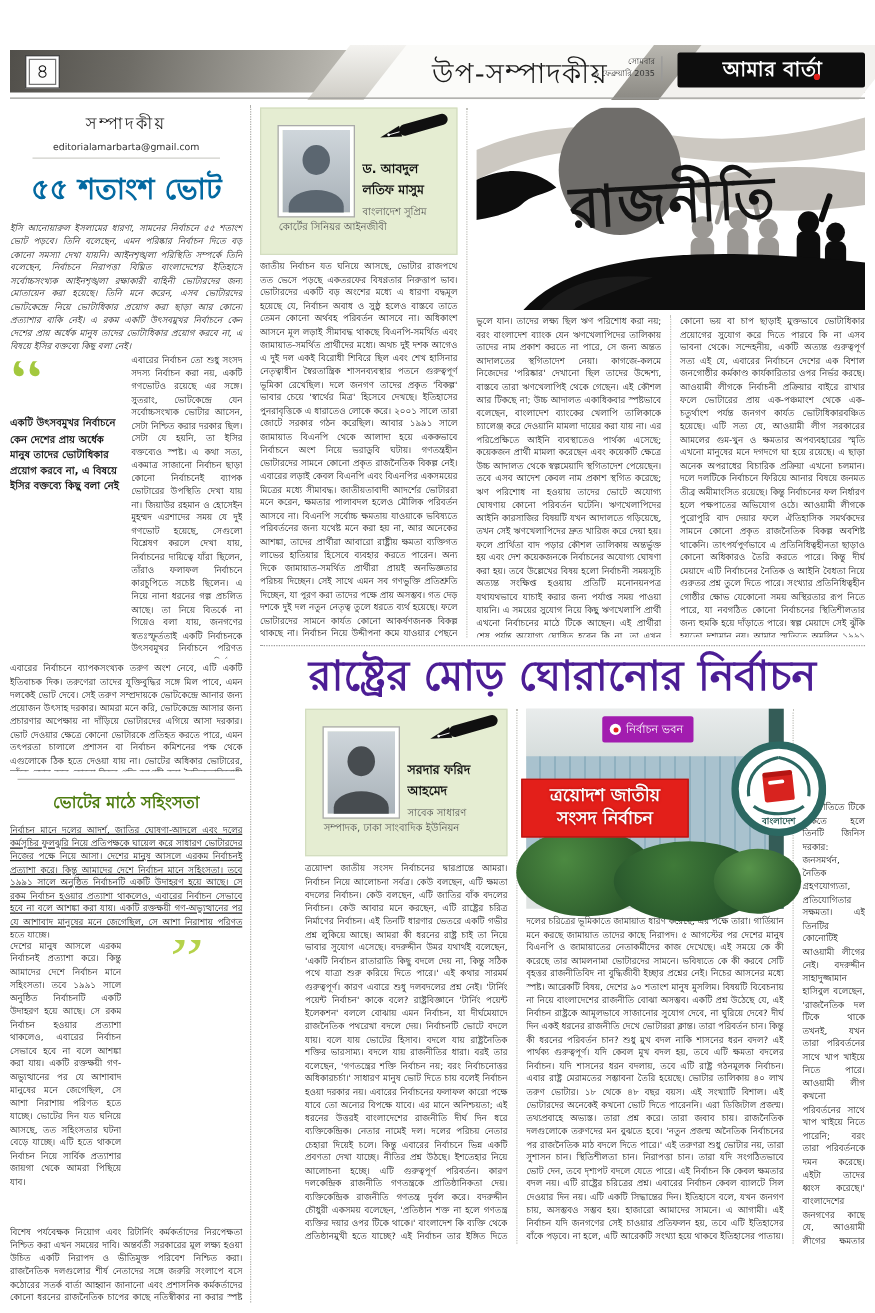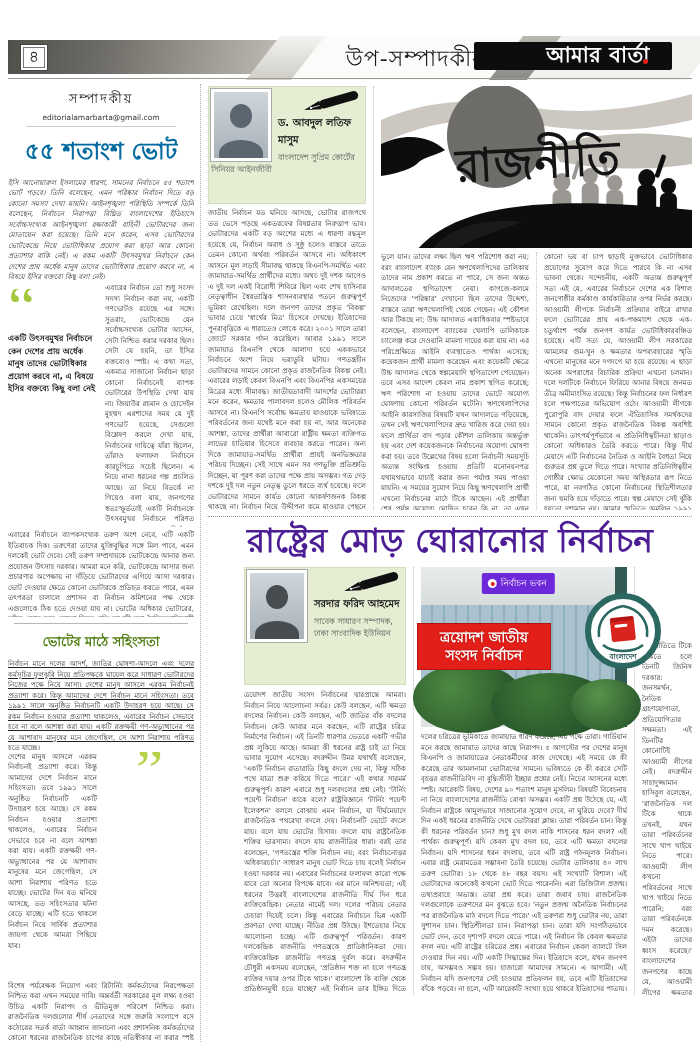--- a/index.html
+++ b/index.html
@@ -13,22 +13,22 @@
   .sw2{left:300px;width:210px;background:#fbfbf9;}
   .sw3{left:498px;width:46px;background:linear-gradient(180deg,#b9b7b0,#8b8983);}
   .sw4{left:536px;width:160px;background:#f2f1ee;}
   .pagenum{position:absolute;left:12px;top:4px;width:26px;height:25px;background:#fdfdfd;
            border:1px solid #444;box-shadow:inset 0 0 0 2px #fff,inset 0 0 0 3px #777;
            display:flex;align-items:center;justify-content:center;font-size:16px;color:#111;}
   .sectitle{position:absolute;left:318px;top:1px;width:180px;text-align:center;
             font-size:22px;color:#1b1b1b;letter-spacing:1px;}
   .dateblk{position:absolute;right:162px;top:5px;text-align:right;font-size:6.5px;line-height:1.5;color:#333;
            border-right:1px solid #999;padding-right:5px;}
-  .logo{position:absolute;right:20px;top:2px;width:150px;height:28px;background:#0d0d0d;border-radius:2px;
-        display:flex;align-items:center;justify-content:center;color:#fff;font-weight:bold;font-size:21px;letter-spacing:.5px;padding-left:48px;}
+  .logo{position:absolute;right:0;top:2px;width:150px;height:28px;background:#0d0d0d;border-radius:2px;
+        display:flex;align-items:center;justify-content:center;color:#fff;font-weight:bold;font-size:16px;letter-spacing:.5px;}
   .logo .dot{width:5px;height:5px;background:#e31f1a;border-radius:50%;margin:10px 0 0 -7px;}
   .hdr-rule{position:absolute;top:78px;left:8px;right:8px;height:1px;background:#9a9a96;}
   
   .content{position:absolute;top:84px;left:8px;right:8px;bottom:8px;display:flex;}
   .leftcol{width:186px;padding-right:6px;border-right:1px dotted #b0b0ac;display:flex;flex-direction:column;}
   .maincol{flex:1;padding-left:7px;display:flex;flex-direction:column;}
   
   .ed-label{text-align:center;font-size:13px;letter-spacing:2px;color:#222;margin-top:5px;}
   .ed-mail{text-align:center;font-size:7.5px;color:#333;margin:3px 0 4px;}
   .ed-rule{height:1px;background:#cfcfca;margin:0 18px 4px;}
@@ -44,21 +44,21 @@
   .pullq{font-size:8px;font-weight:bold;line-height:1.55;color:#111;text-align:left;margin:4px 0;}
   .ed-bot{height:88px;margin-top:3px;}
   .ed-div{height:1px;background:#b8b8b2;margin:6px 6px 2px;}
   .ed2-top{height:92px;text-decoration:underline;}
   .mini2b{columns:2;column-gap:8px;height:230px;overflow:hidden;margin-top:2px;}
   .ed2-bot{height:62px;margin-top:3px;}
   
   .headline1{text-align:center;font-weight:bold;font-size:36px;color:#0b0b0b;margin:2px 0 6px;line-height:1.1;}
   .headline2{text-align:center;font-weight:bold;font-size:33px;color:#4c1d95;margin:4px 0 6px;line-height:1.1;}
   .dotrule{border-top:1px dotted #999;margin:6px 0 2px;}
-  .authbox{background:#e5edd2;border:1px solid #d3ddc0;position:relative;padding:2px;height:118px;box-sizing:border-box;}
+  .authbox{background:#e5edd2;border:1px solid #d3ddc0;position:relative;padding:14px;height:118px;box-sizing:border-box;}
   .authbox .photo{width:54px;height:66px;float:left;margin-right:7px;border:3px solid #fff;outline:1px solid #aaa;
                   background:linear-gradient(#cfd6db,#a8b1b8);position:relative;overflow:hidden;}
   .photo .head{position:absolute;left:50%;top:12px;width:22px;height:24px;margin-left:-11px;border-radius:50%;background:#5b6670;}
   .photo .body{position:absolute;left:50%;bottom:-8px;width:44px;height:26px;margin-left:-22px;border-radius:50% 50% 0 0;background:#5b6670;}
   .photo2{background:linear-gradient(#d9d9d4,#b9bab4);}
   .photo2 .head,.photo2 .body{background:#474c50;}
   .pen{position:absolute;right:4px;top:3px;width:62px;height:24px;}
   .auth-name{font-weight:bold;font-size:10px;color:#111;margin:26px 0 3px;}
   .auth-title{font-size:8px;line-height:1.5;color:#555;}
   .a1-row{display:flex;margin-top:2px;height:424px;}
@@ -79,21 +79,21 @@
   .ephoto{position:relative;height:160px;background:#dfe3e2;overflow:visible;}
   .ephoto .sky{position:absolute;inset:0 0 auto 0;height:40px;background:linear-gradient(#e9ecec,#d5dcdb);}
   .ephoto .bldg{position:absolute;left:0;right:12px;top:38px;height:82px;
      background:repeating-linear-gradient(90deg,#a9c2ce 0 10px,#8fb0bf 10px 12px),
                 repeating-linear-gradient(0deg,rgba(255,255,255,.35) 0 1px,transparent 1px 11px);}
   .ephoto .band{position:absolute;right:0;top:0;bottom:0;width:12px;background:#345c57;}
   .tree{position:absolute;border-radius:50%;}
   .t1{left:-8px;bottom:-6px;width:110px;height:70px;background:radial-gradient(circle at 35% 35%,#4c8a41,#2c5a2c 70%);}
   .t2{left:70px;bottom:-10px;width:120px;height:64px;background:radial-gradient(circle at 40% 30%,#3f7a38,#24502a 75%);}
   .t3{left:150px;bottom:-4px;width:70px;height:52px;background:radial-gradient(circle at 40% 30%,#57944a,#2e5d2f 75%);}
-  .sign{position:absolute;left:50%;top:6px;transform:translateX(-58%);background:#6d28d9;color:#fff;
+  .sign{position:absolute;left:50%;top:6px;transform:translateX(-58%);background:#a21caf;color:#fff;
         font-size:9px;padding:3px 8px 3px 6px;border-radius:2px;display:flex;align-items:center;white-space:nowrap;}
   .sign .slogo{width:9px;height:9px;border-radius:50%;background:#fff;margin-right:4px;position:relative;}
   .sign .slogo::after{content:"";position:absolute;left:2.5px;top:2.5px;width:4px;height:4px;border-radius:50%;background:#e31f1a;}
   .banner{position:absolute;left:-4px;top:56px;width:128px;background:#e31f1a;color:#fff;font-weight:bold;
           font-size:14px;line-height:1.25;text-align:center;padding:5px 2px;border:1px solid #b51512;
           text-shadow:0 0 2px rgba(120,0,0,.6);}
   .emblem{position:absolute;right:-34px;top:26px;width:76px;height:76px;z-index:3;}
   .logo-spacer{float:left;width:36px;height:74px;}
   
   .sr{overflow:hidden;}

